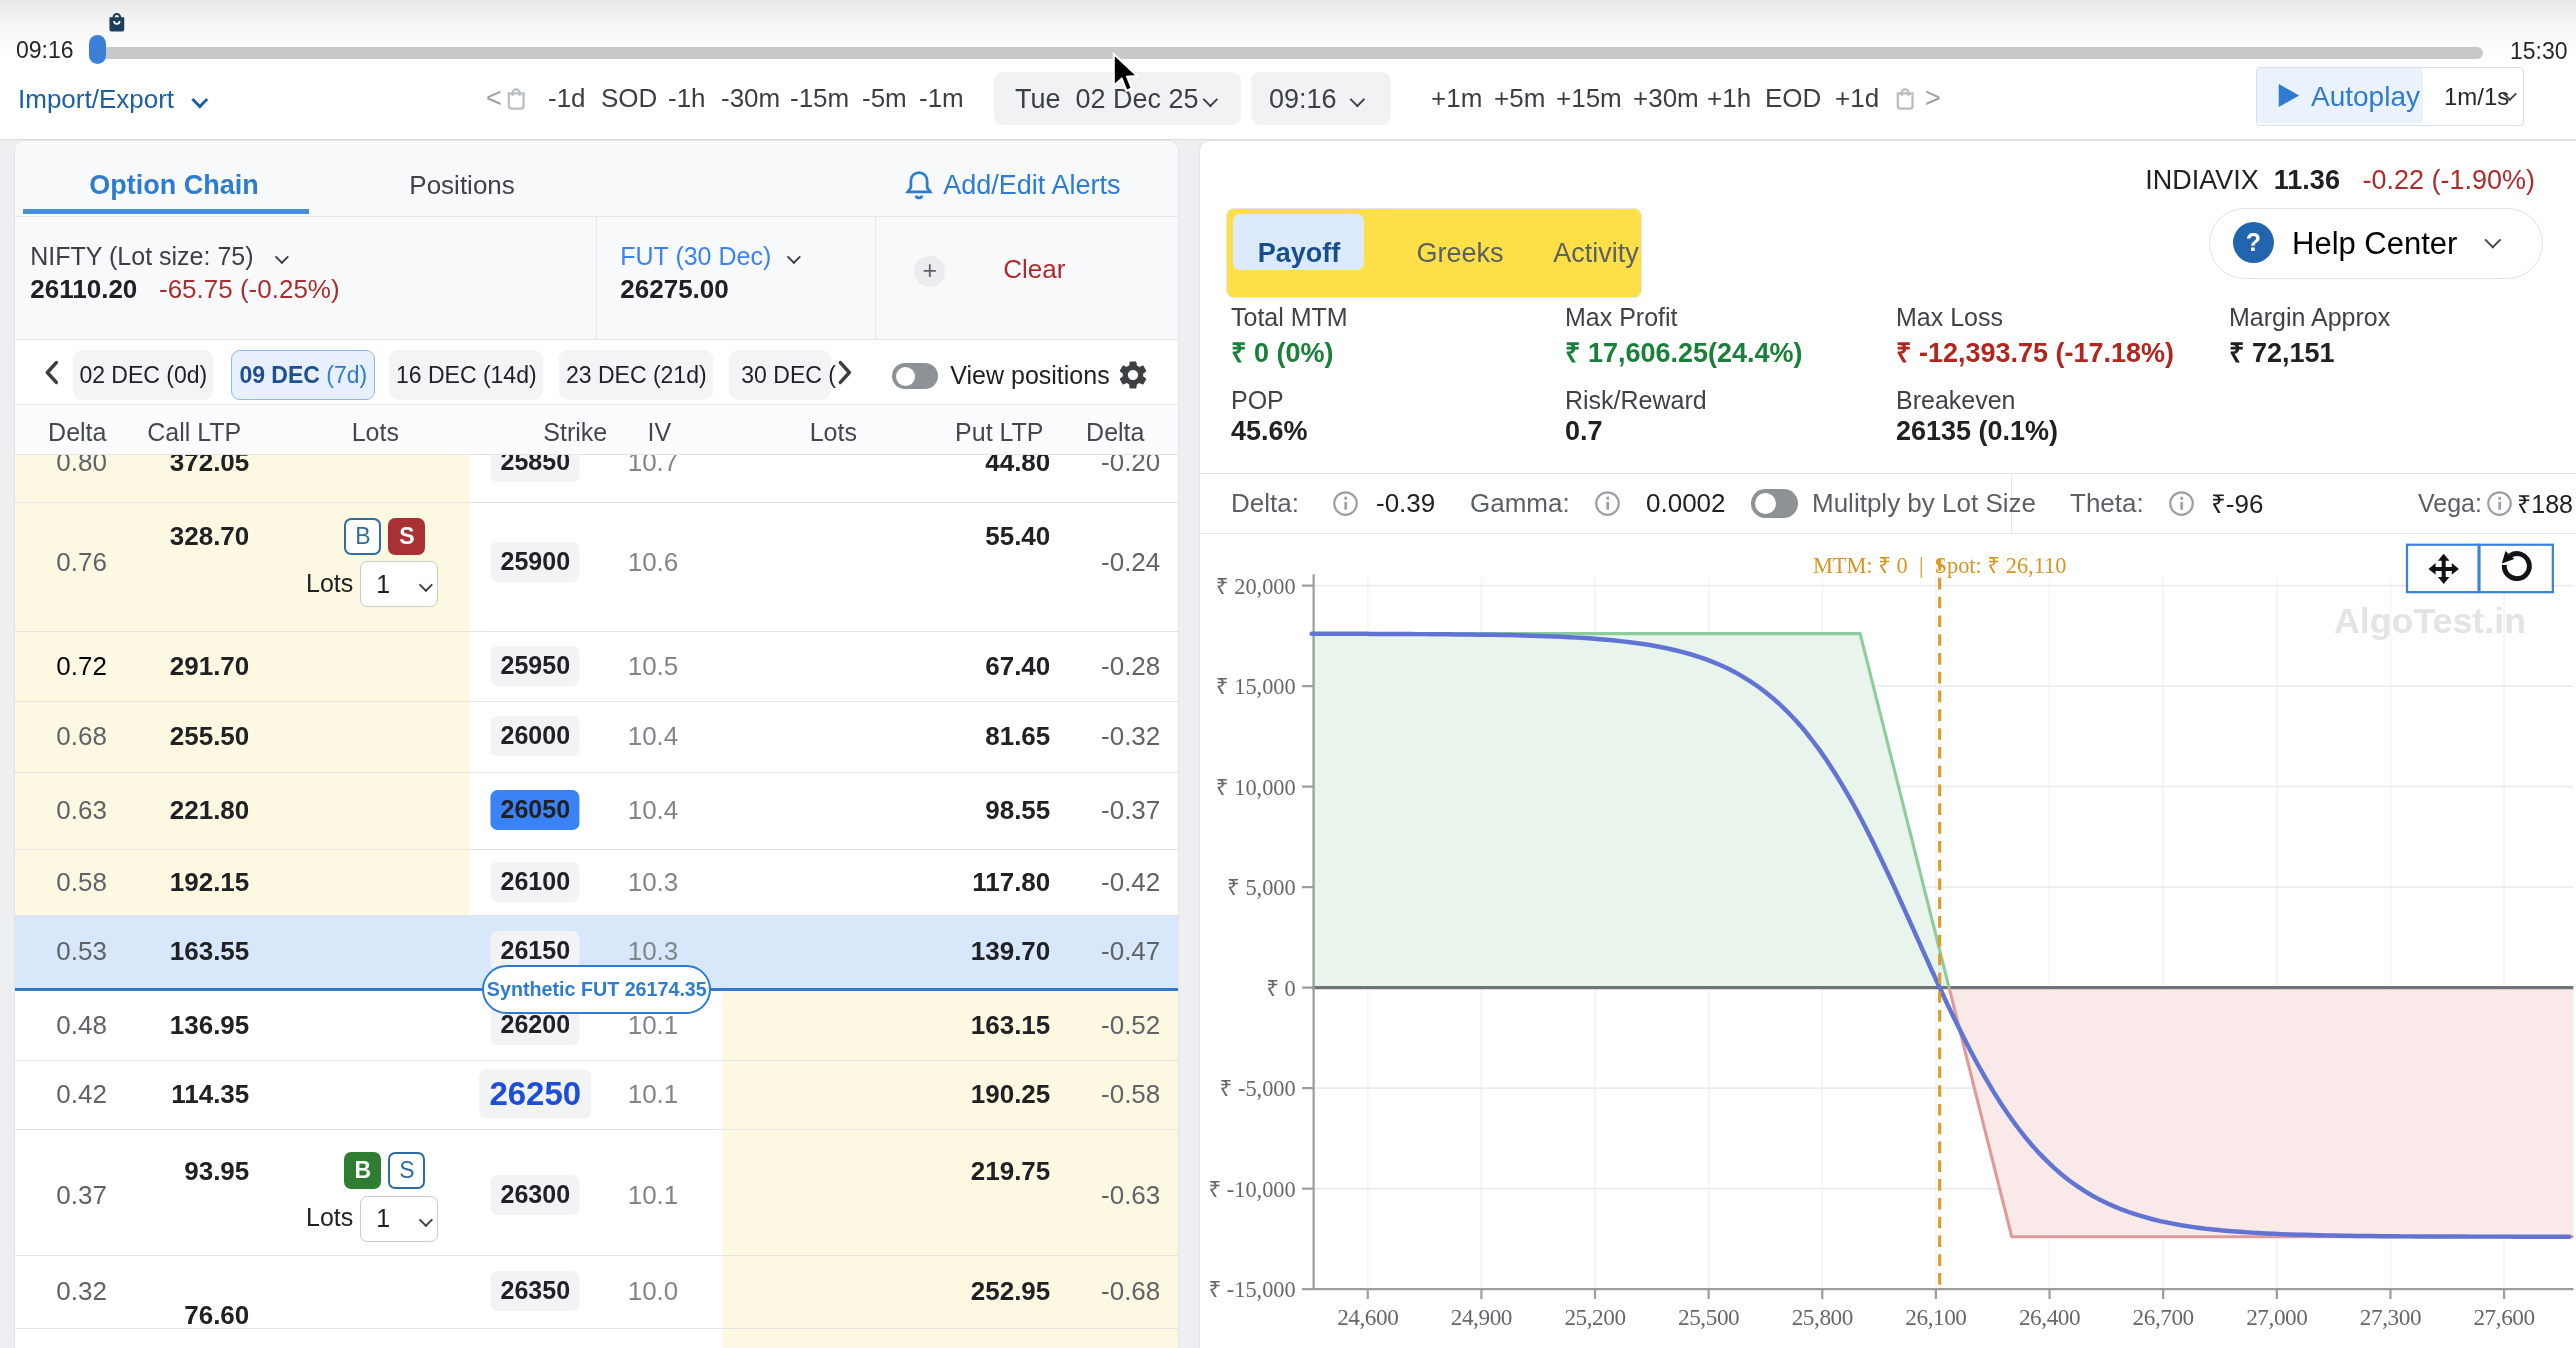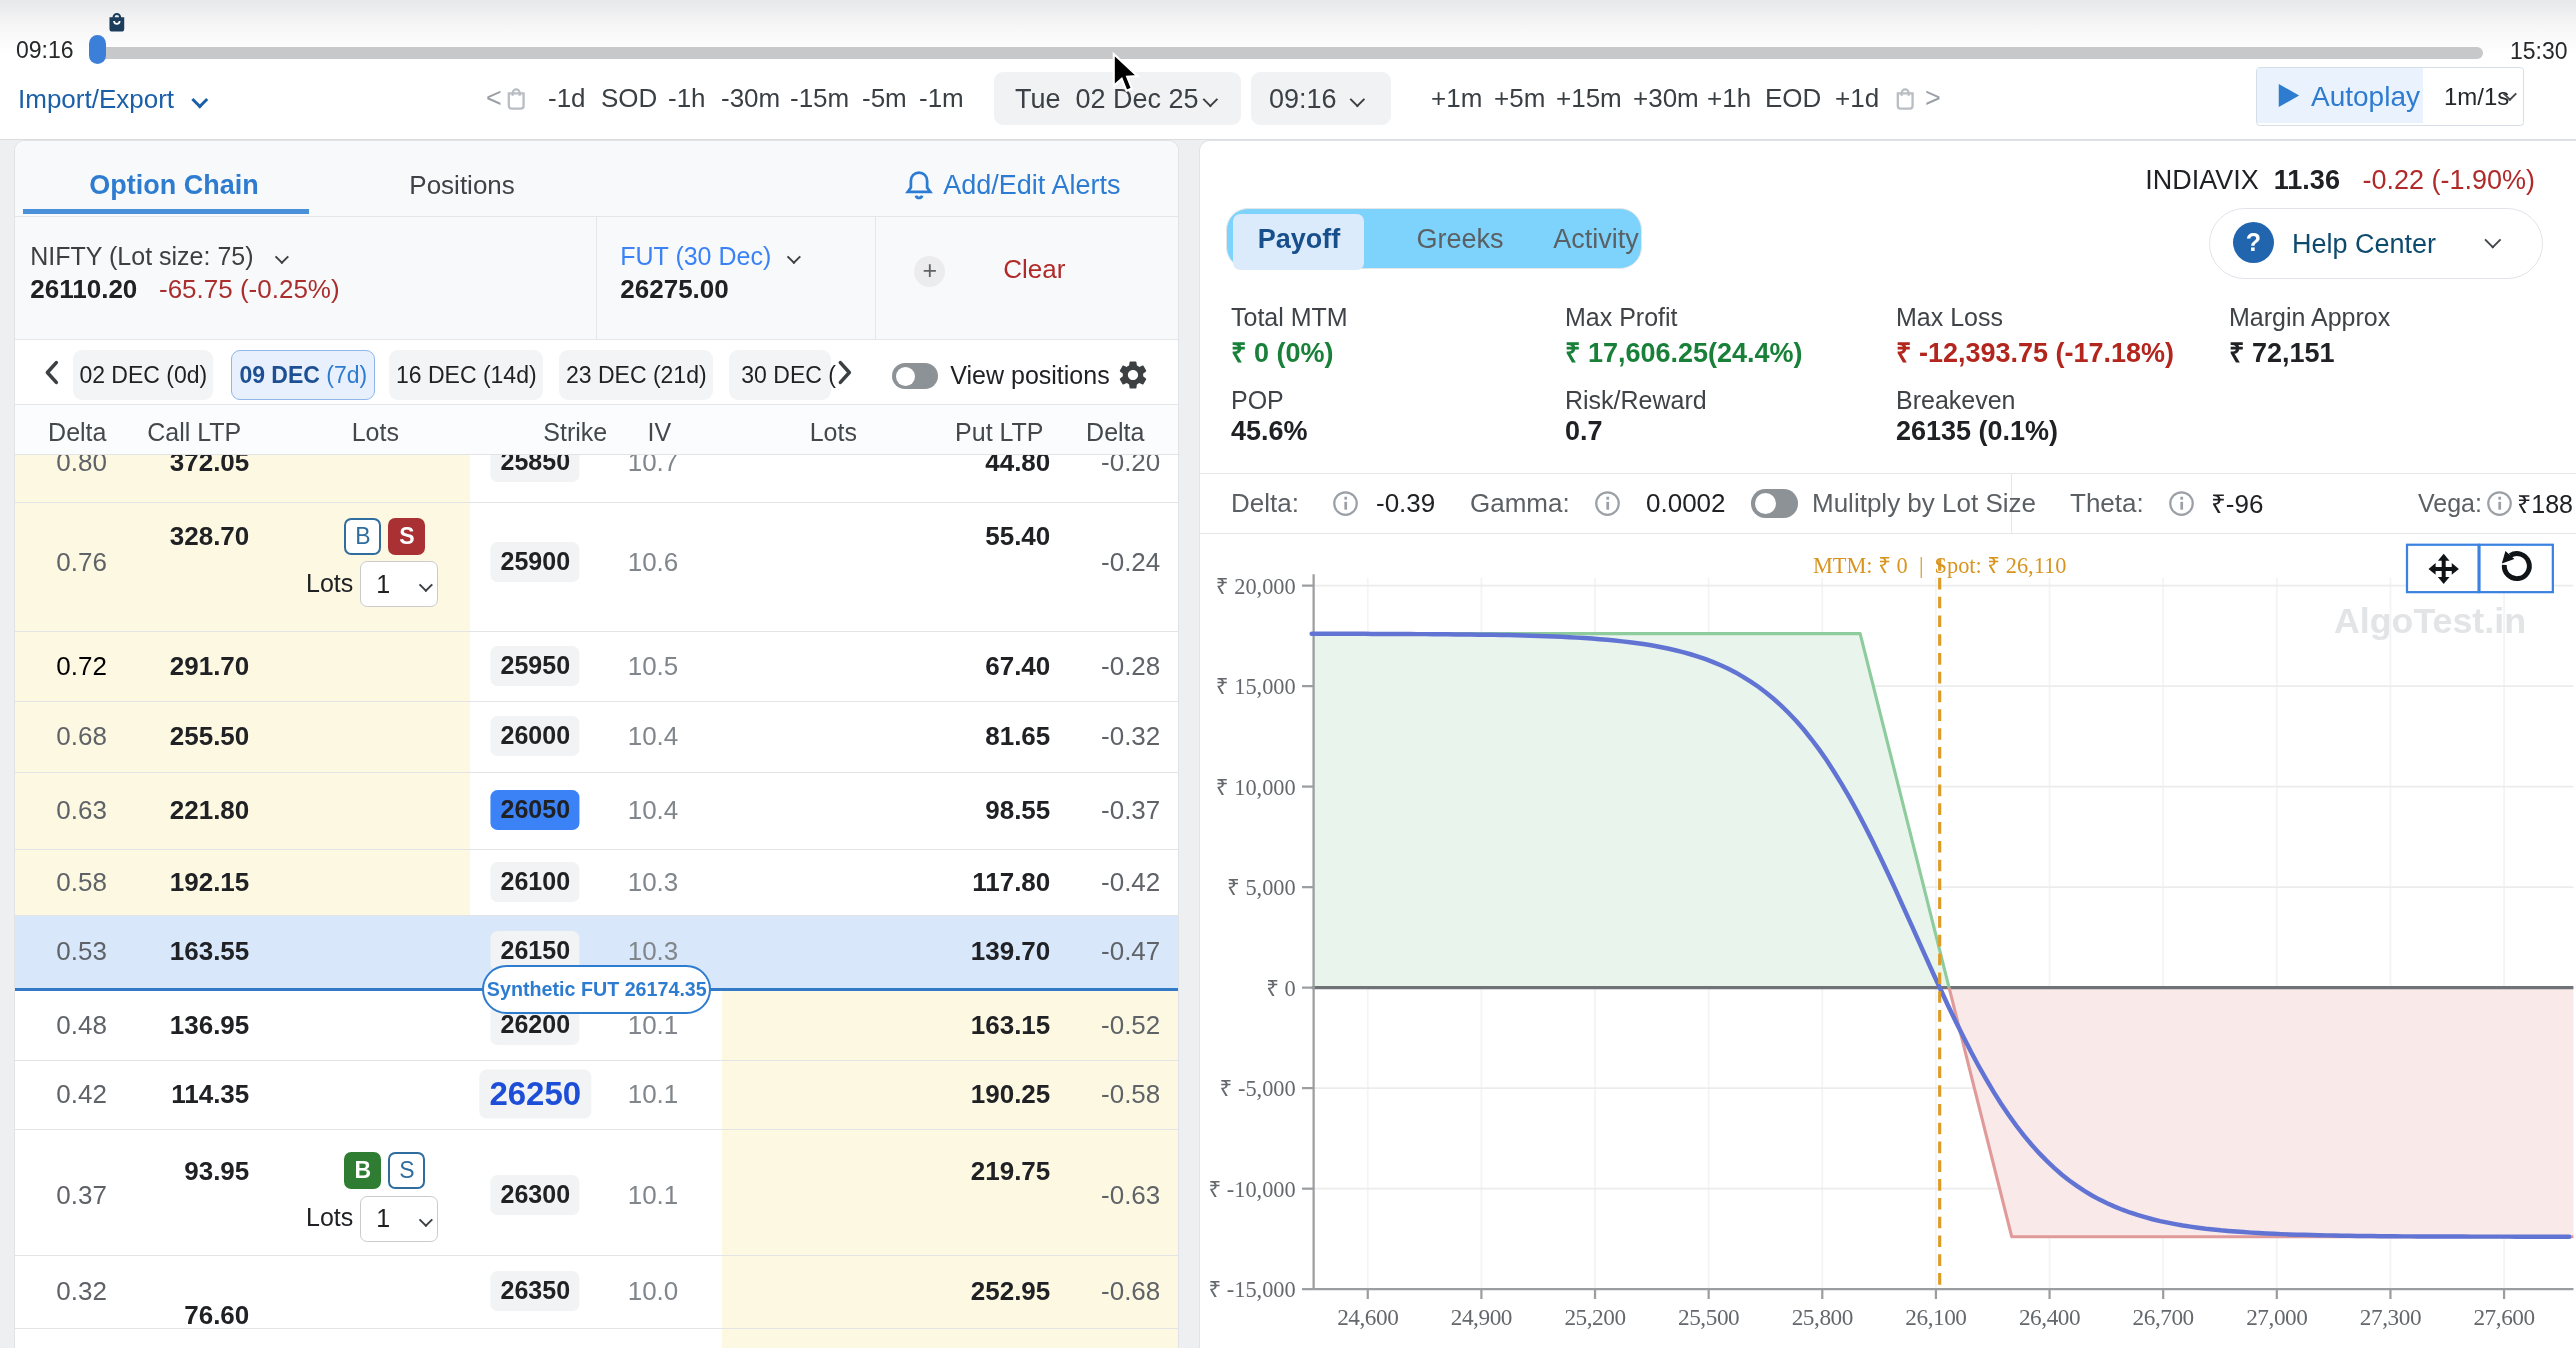--- a/index.html
+++ b/index.html
@@ -215,30 +215,30 @@
       <div style="position:absolute;left:520px;top:1150px;transform:translate(-50%,-50%);background:#f1f3f4;border-radius:7.2px;padding:5.4px 9.8px;font-size:25px;font-weight:700;color:#202124;">26350</div>
       <div style="position:absolute;left:663px;top:1150px;transform:translate(-100%,-50%);font-size:26px;color:#80868b;font-weight:400;white-space:nowrap;">10.0</div>
       <div style="position:absolute;left:1035px;top:1150px;transform:translate(-100%,-50%);font-size:26px;color:#202124;font-weight:700;white-space:nowrap;">252.95</div>
       <div style="position:absolute;left:1145px;top:1150px;transform:translate(-100%,-50%);font-size:26px;color:#5f6368;font-weight:400;white-space:nowrap;">-0.68</div>
 <div class="abs" style="left:467px;top:824px;width:229px;height:49px;background:#fff;border:2.2px solid #2e7cd0;
  border-radius:25px;text-align:center;line-height:45px;font-size:19.7px;font-weight:700;color:#2e7cd0;white-space:nowrap;">Synthetic FUT 26174.35</div>
 </div>
 <div class="abs" style="left:1199px;top:140px;width:1377px;height:1208px;background:#fff;
  border:0.9px solid #e0e3e7;border-right:none;border-bottom:none;border-radius:10.7px 0 0 0;overflow:hidden;">
 <div style="position:absolute;left:1335px;top:39px;transform:translate(-100%,-50%);font-size:27px;color:#202124;font-weight:400;white-space:nowrap;">INDIAVIX&nbsp;&nbsp;<b>11.36</b>&nbsp;&nbsp;&nbsp;<span style="color:#b02a2a">-0.22 (-1.90%)</span></div>
-<div class="abs" style="left:26px;top:67px;width:416px;height:61px;border:1.8px solid #e4e6e8;border-radius:22px;background:#7dd3fc;">
+<div class="abs" style="left:26px;top:67px;width:416px;height:90px;border:1.8px solid #e4e6e8;border-radius:8px;background:#fde047;">
 <div class="abs" style="left:6.3px;top:5.4px;width:131px;height:56px;background:#dcebfb;border-radius:7.2px;"></div>
 <div style="position:absolute;left:72px;top:50%;transform:translate(-50%,-50%);font-size:27px;font-weight:700;color:#174e8c;">Payoff</div>
 <div style="position:absolute;left:233px;top:50%;transform:translate(-50%,-50%);font-size:27px;color:#5b6065;">Greeks</div>
 <div style="position:absolute;left:369px;top:50%;transform:translate(-50%,-50%);font-size:27px;color:#5b6065;">Activity</div>
 </div>
 <div class="abs" style="left:1009px;top:67px;width:334px;height:71px;border:1.8px solid #e0e3e7;border-radius:36px;background:#fff;">
 <div class="abs" style="left:23px;top:13.4px;width:41px;height:41px;border-radius:50%;background:#2065ae;color:#fff;
  font-size:25px;font-weight:700;text-align:center;line-height:41px;">?</div>
-<div style="position:absolute;left:82px;top:50%;transform:translateY(-50%);font-size:27px;color:#0c4a6e;">Help Center</div>
+<div style="position:absolute;left:82px;top:50%;transform:translateY(-50%);font-size:31px;color:#000000;">Help Center</div>
 <span style="position:absolute;left:277px;top:25px;display:inline-block;width:11.6px;height:11.6px;border-right:2.7px solid #44484c;border-bottom:2.7px solid #44484c;transform:rotate(45deg);"></span>
 </div>
 <div style="position:absolute;left:31px;top:176px;transform:translateY(-50%);font-size:25px;color:#3f4347;font-weight:400;white-space:nowrap;">Total MTM</div>
 <div style="position:absolute;left:365px;top:176px;transform:translateY(-50%);font-size:25px;color:#3f4347;font-weight:400;white-space:nowrap;">Max Profit</div>
 <div style="position:absolute;left:696px;top:176px;transform:translateY(-50%);font-size:25px;color:#3f4347;font-weight:400;white-space:nowrap;">Max Loss</div>
 <div style="position:absolute;left:1029px;top:176px;transform:translateY(-50%);font-size:25px;color:#3f4347;font-weight:400;white-space:nowrap;">Margin Approx</div>
 <div style="position:absolute;left:31px;top:210px;transform:translateY(-50%);font-size:27px;color:#188038;font-weight:700;white-space:nowrap;">₹ 0 (0%)</div>
 <div style="position:absolute;left:365px;top:210px;transform:translateY(-50%);font-size:27px;color:#188038;font-weight:700;white-space:nowrap;">₹ 17,606.25(24.4%)</div>
 <div style="position:absolute;left:696px;top:210px;transform:translateY(-50%);font-size:27px;color:#b3261e;font-weight:700;white-space:nowrap;">₹ -12,393.75 (-17.18%)</div>
 <div style="position:absolute;left:1029px;top:210px;transform:translateY(-50%);font-size:27px;color:#202124;font-weight:700;white-space:nowrap;">₹ 72,151</div>

